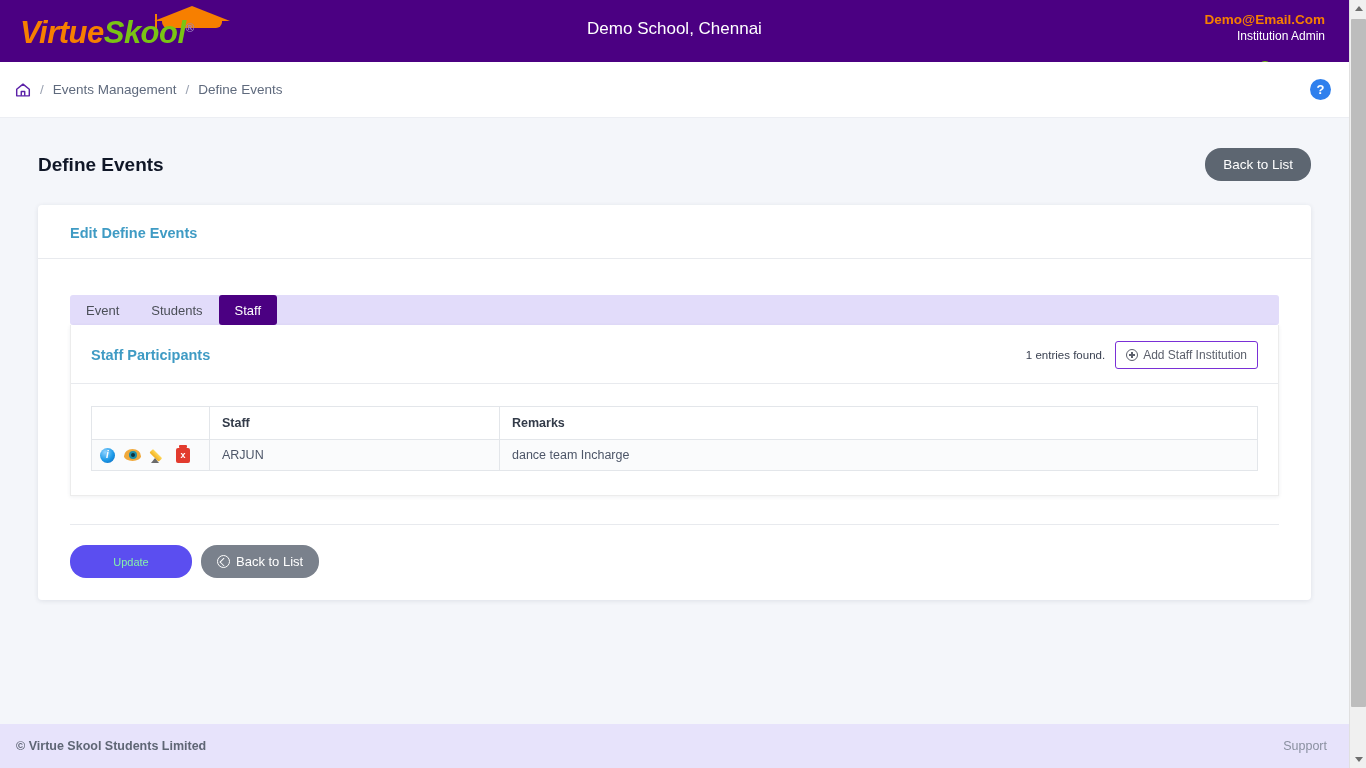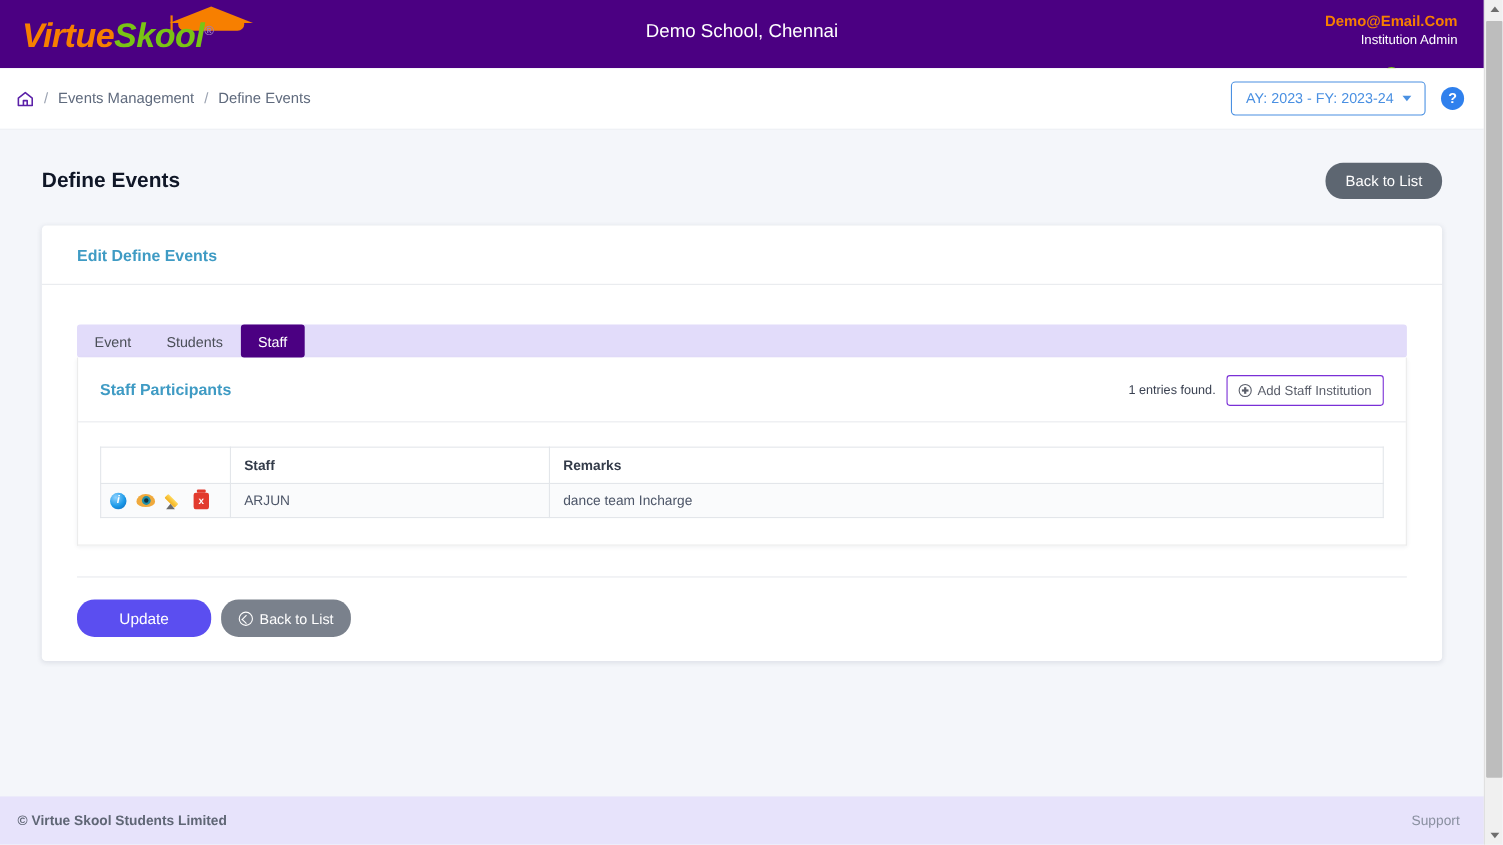--- a/index.html
+++ b/index.html
@@ -379,25 +379,25 @@
 
   .footer-btns {
     margin: 28px 32px 0 32px;
     border-top: 1px solid #e8eaee;
     padding-top: 20px;
     display: flex;
     gap: 9px;
   }
   .btn-update {
     background: #5b4ef0;
-    color: #ffffff;
+    color: #86efac;
     padding: 9px 0;
     width: 122px;
     text-align: center;
-    font-size: 14px;
+    font-size: 11px;
   }
   .btn-backlist {
     background: #7a818c;
     color: #ffffff;
     padding: 9px 16px;
     font-size: 13px;
     display: flex;
     align-items: center;
     gap: 6px;
   }
@@ -511,24 +511,20 @@
           <path d="M8.1 16.5 V11.6 H11.9 V16.5" stroke-linejoin="round"></path>
         </svg>
       </span>
       <div class="crumbs">
         <span class="crumb-sep">/</span>
         <span class="crumb-link">Events Management</span>
         <span class="crumb-sep">/</span>
         <span class="crumb-cur">Define Events</span>
       </div>
       <div class="crumb-right">
-        <div class="ay-select">
-          <span>AY: 2023 - FY: 2023-24</span>
-          <span class="ay-chev"></span>
-        </div>
         <div class="help-ico">?</div>
       </div>
     </div>
 
     <div class="body-wrap">
 
       <div class="page-head">
         <div class="page-title">Define Events</div>
         <button class="btn btn-grey">Back to List</button>
       </div>

